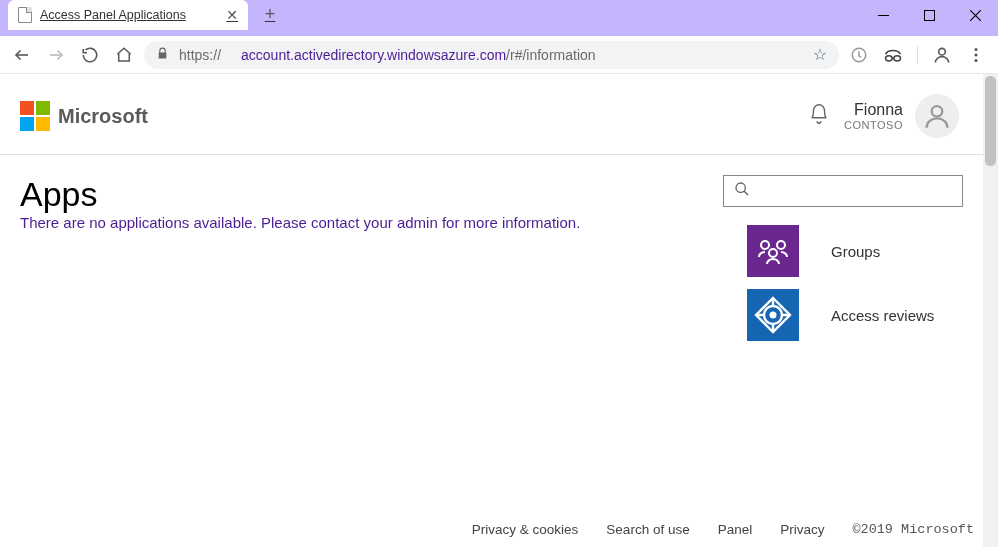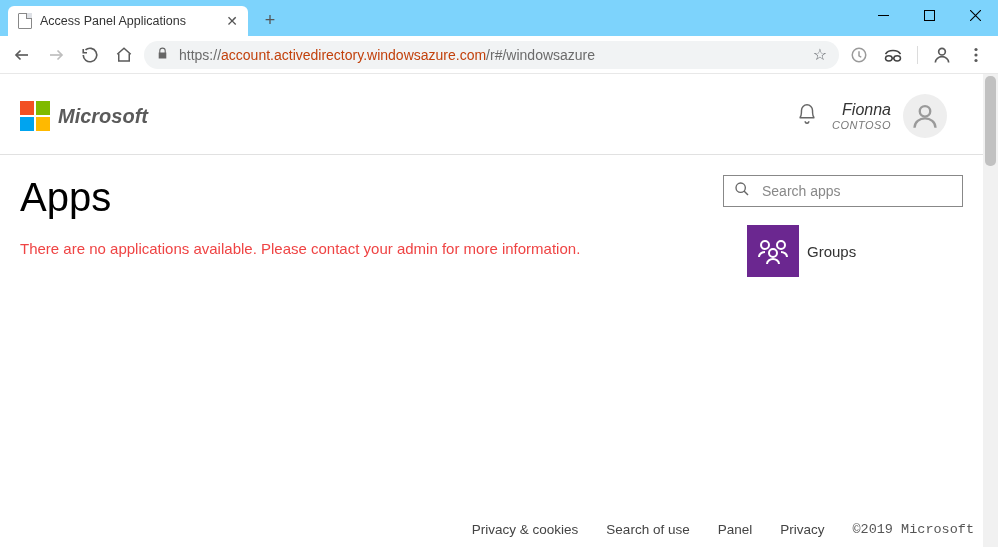--- a/index.html
+++ b/index.html
@@ -9,24 +9,24 @@
     width: 998px;
     height: 547px;
     overflow: hidden;
     position: relative;
     color: #333;
   }
 
   
   .titlebar {
     height: 36px;
-    background: #7dd3fc;
-    display: flex;
-    align-items: flex-end;
+    background: #c4b5fd;
+    display: flex;
     position: relative;
+    text-decoration: underline;
   }
   .win-controls {
     position: absolute;
     top: 0;
     right: 0;
     display: flex;
     height: 30px;
   }
   .win-btn {
     width: 46px;
@@ -94,21 +94,21 @@
     height: 28px;
     background: #f1f3f4;
     border-radius: 14px;
     display: flex;
     align-items: center;
     padding: 0 12px;
     font-size: 14px;
     color: #202124;
   }
   .omnibox .lock { margin-right: 10px; color: #666; font-size: 13px; }
-  .omnibox .url-domain { color: #c2410c; }
+  .omnibox .url-domain { color: #4c1d95; margin-left: 20px; }
   .omnibox .url-sub { color: #6b6b6b; }
   .omnibox .star { margin-left: auto; color: #5f6368; font-size: 16px; }
   .addr-icon {
     width: 28px; height: 28px;
     display: flex; align-items: center; justify-content: center;
     color: #6b6b6b;
   }
   .addr-sep { width: 1px; height: 18px; background: #dcdcdc; margin: 0 4px; }
 
   
@@ -132,23 +132,22 @@
     left: 2px; right: 2px;
     top: 2px;
     height: 90px;
     background: #c1c1c1;
     border-radius: 5px;
   }
 
   .header {
     display: flex;
     align-items: center;
-    padding: 20px 36px 16px 20px;
+    padding: 20px 24px 16px 20px;
     border-bottom: 1px solid #e1e1e1;
-    font-style: italic;
   }
   .ms-logo {
     display: flex;
     align-items: center;
     gap: 8px;
   }
   .ms-grid {
     width: 30px; height: 30px;
     display: grid;
     grid-template-columns: 1fr 1fr;
@@ -181,28 +180,27 @@
 
   .body {
     display: flex;
     padding: 20px;
     gap: 24px;
   }
   .main {
     flex: 1;
   }
   .page-title {
-    font-size: 40px;
+    font-size: 34px;
     font-weight: 300;
     color: #000;
-    margin-bottom: 20px;
   }
   .empty-msg {
     font-size: 15px;
-    color: #ef4444;
+    color: #4c1d95;
   }
 
   .side {
     width: 240px;
   }
   .search-wrap {
     border: 1px solid #888;
     height: 32px;
     display: flex;
     align-items: center;
@@ -213,21 +211,21 @@
   .search-wrap input {
     border: none; outline: none; flex: 1;
     font-size: 14px; color: #333;
     background: transparent;
   }
   .search-wrap input::placeholder { color: #888; }
 
   .side-item {
     display: flex;
     align-items: center;
-    gap: 8px;
+    gap: 32px;
     margin-bottom: 12px;
     padding-left: 24px;
   }
   .side-tile {
     width: 52px; height: 52px;
     display: flex; align-items: center; justify-content: center;
     color: #fff;
   }
   .tile-purple { background: #6b2790; }
   .tile-blue { background: #1665b3; }
@@ -298,21 +296,21 @@
         <path d="M5 10v10h14V10"></path>
       </svg>
   </div>
   <div class="omnibox">
     <span class="lock">
       <svg width="13" height="13" viewBox="0 0 24 24" fill="#666">
           <path d="M6 10V7a6 6 0 0 1 12 0v3h1v11H5V10h1zm2 0h8V7a4 4 0 0 0-8 0v3z"></path>
         </svg>
     </span>
     <span>
-      <span class="url-sub">https://</span><span class="url-domain">account.activedirectory.windowsazure.com</span><span class="url-sub">/r#/windowsazure</span>
+      <span class="url-sub">https://</span><span class="url-domain">account.activedirectory.windowsazure.com</span><span class="url-sub">/r#/information</span>
     </span>
     <span class="star">☆</span>
   </div>
   <div class="addr-icon">
     <svg width="18" height="18" viewBox="0 0 24 24" fill="none" stroke="#9a9a9a" stroke-width="2">
         <circle cx="12" cy="12" r="9"></circle>
         <path d="M12 7v6l3 2"></path>
       </svg>
   </div>
   <div class="addr-icon">
@@ -381,37 +379,47 @@
       </div>
 
       <div class="side">
         <div class="search-wrap">
           <span class="sicon">
             <svg width="16" height="16" viewBox="0 0 24 24" fill="none" stroke="#666" stroke-width="2">
                 <circle cx="10" cy="10" r="7"></circle>
                 <path d="M21 21l-6-6"></path>
               </svg>
           </span>
-          <input type="text" placeholder="Search apps" style="">
         </div>
 
         <div class="side-item">
           <div class="side-tile tile-purple">
             <svg width="36" height="28" viewBox="0 0 36 28" fill="none" stroke="#fff" stroke-width="2">
               <circle cx="10" cy="8" r="4"></circle>
                 <circle cx="26" cy="8" r="4"></circle>
                 <circle cx="18" cy="16" r="4"></circle>
               <path d="M4 20c0-3 3-5 6-5"></path>
                 <path d="M32 20c0-3-3-5-6-5"></path>
                 <path d="M12 27c0-3 3-5 6-5s6 2 6 5"></path>
             </svg>
           </div>
           <span class="side-label">Groups</span>
         </div>
 
+        <div class="side-item">
+          <div class="side-tile tile-blue">
+            <svg width="40" height="40" viewBox="0 0 40 40" fill="none" stroke="#fff" stroke-width="2.4">
+              <path d="M20 3 L37 20 L20 37 L3 20 Z"></path>
+              <circle cx="20" cy="20" r="9"></circle>
+              <path d="M20 3 V11 M20 37 V29 M3 20 H11 M37 20 H29"></path>
+              <circle cx="20" cy="20" r="3.5" fill="#fff" stroke="none"></circle>
+            </svg>
+          </div>
+          <span class="side-label">Access reviews</span>
+        </div>
       </div>
     </div>
 
     <div class="footer">
       <span>Privacy &amp; cookies</span>
       <span>Search of use</span>
       <span>Panel</span>
       <span>Privacy</span>
       <span class="copy">©2019 Microsoft</span>
     </div>

